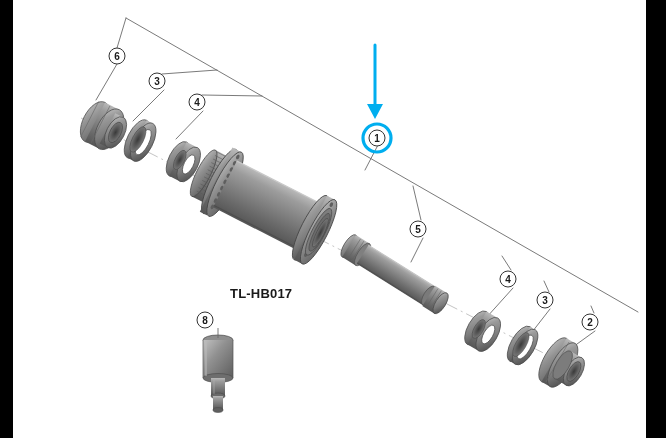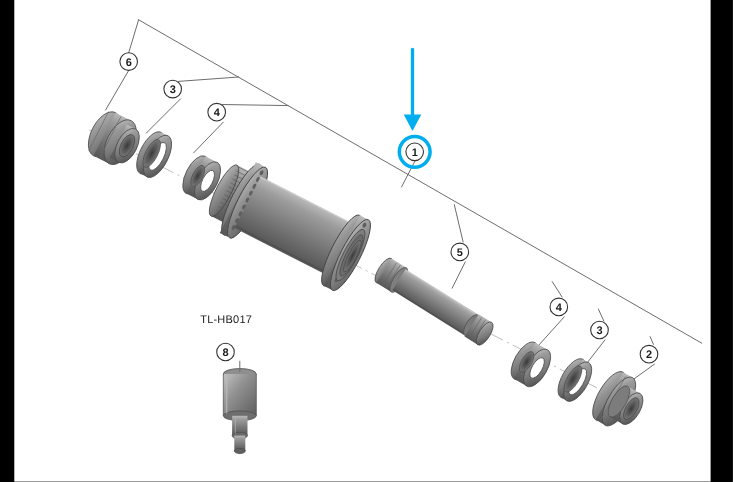--- a/index.html
+++ b/index.html
@@ -3,22 +3,22 @@
 <meta charset="utf-8">
 <style>
   html,body{margin:0;padding:0;background:#000;}
   body{width:666px;height:438px;overflow:hidden;
        font-family:"Liberation Sans",sans-serif;}
   #stage{position:relative;width:666px;height:438px;background:#000;}
   #canvas{position:absolute;left:13px;top:0;width:633px;height:438px;background:#fff;overflow:hidden;}
   #svgroot{position:absolute;left:0;top:0;width:633px;height:438px;}
   .bandL{position:absolute;left:0;top:0;width:13px;height:438px;background:#000;}
   .bandR{position:absolute;left:646px;top:0;width:20px;height:438px;background:#000;}
-  .tool-label{position:absolute;font-size:10px;font-weight:normal;color:#1a1a1a;
-              letter-spacing:.2px;white-space:nowrap;}
+  .tool-label{position:absolute;font-size:13px;font-weight:bold;color:#1a1a1a;
+              letter-spacing:.2px;white-space:nowrap;margin-left:48px;}
 </style>
 </head>
 <body>
 
 <div id="stage">
 
   <div class="bandL"></div>
   <div class="bandR"></div>
 
   <div id="canvas">

